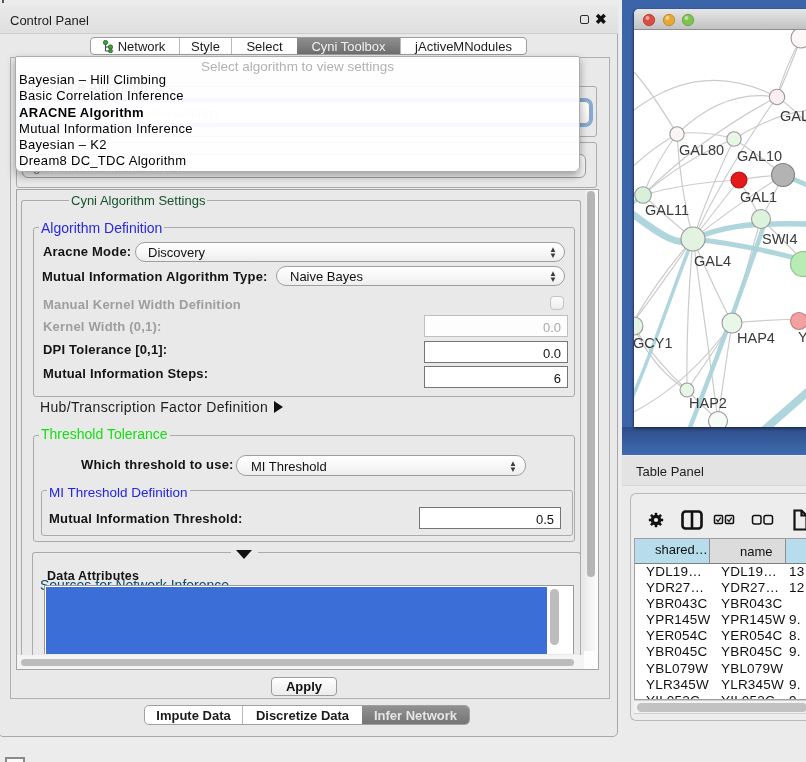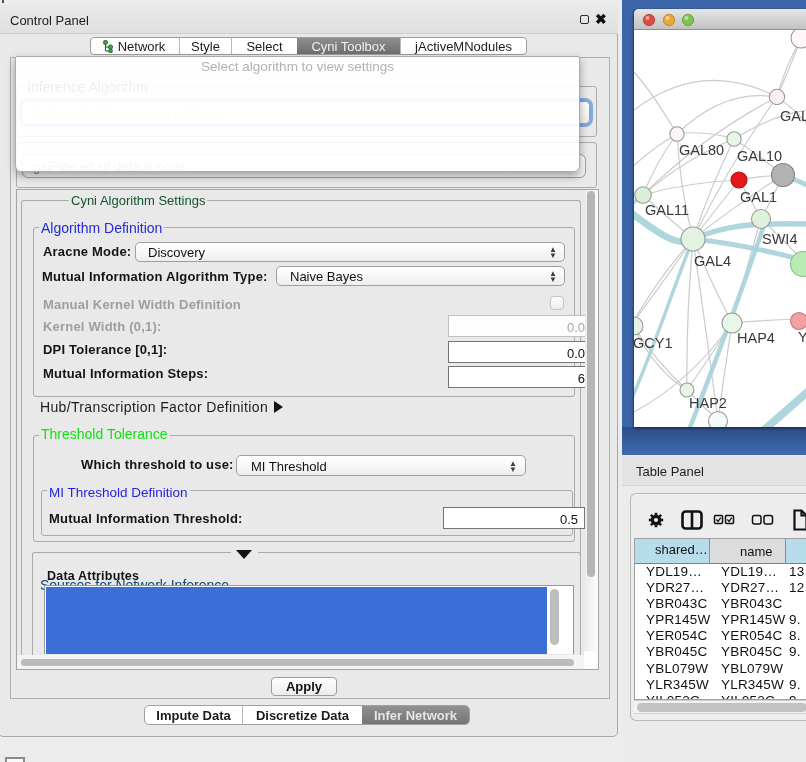--- a/index.html
+++ b/index.html
@@ -1,22 +1,22 @@
 <!DOCTYPE html>
 <html><head>
 <meta charset="utf-8">
 <style>
   html,body{margin:0;padding:0;}
   body{width:806px;height:762px;position:relative;overflow:hidden;
        background:#ececec;font-family:"Liberation Sans",sans-serif;}
   .abs{position:absolute;}
   .lbl{position:absolute;font-size:13px;font-weight:bold;color:#141414;letter-spacing:0.2px;}
   .dlbl{position:absolute;font-size:13px;font-weight:bold;color:#9e9e9e;letter-spacing:0.2px;}
-  .combo{position:absolute;background:linear-gradient(#ffffff 0%,#f7f7f7 55%,#ededed 100%);border:1px solid #9f9f9f;border-radius:5px;box-sizing:border-box;font-size:13px;color:#111;padding-left:28px;}
-  .tfield{position:absolute;background:#fff;border:1px solid #757575;box-sizing:border-box;font-size:13px;color:#111;text-align:right;margin-left:24px;}
+  .combo{position:absolute;background:linear-gradient(#ffffff 0%,#f7f7f7 55%,#ededed 100%);border:1px solid #9f9f9f;border-radius:10px;box-sizing:border-box;font-size:13px;color:#111;padding-left:28px;}
+  .tfield{position:absolute;background:#fff;border:1px solid #757575;box-sizing:border-box;font-size:13px;color:#111;text-align:right;}
   .gbox{position:absolute;border:1px solid #ababab;border-radius:3px;}
   .gtitle{position:absolute;font-size:14px;background:#e9e9e9;padding:0 2px;white-space:nowrap;}
   .updn{position:absolute;font-size:8px;color:#3c3c3c;line-height:5.5px;text-align:center;}
 </style>
 </head>
 <body>
 
 <div class="abs" id="cpwin" style="left:-2px;top:5px;width:620px;height:732px;background:#e9e9e9;border:1px solid #a8a8a8;box-sizing:border-box;border-radius:0 0 5px 5px;"></div>
 
 <div class="abs" style="left:2px;top:0;width:2px;height:3px;background:#555;"></div>
@@ -135,20 +135,28 @@
 <div class="abs" style="left:144px;top:705px;width:326px;height:20px;background:#fff;border:1px solid #a0a0a0;border-radius:5px;display:flex;font-size:13px;font-weight:bold;color:#1b1b1b;box-sizing:border-box;">
   <div style="width:98px;border-right:1px solid #b9b9b9;display:flex;align-items:center;justify-content:center;box-sizing:border-box;">Impute Data</div>
   <div style="width:119px;display:flex;align-items:center;justify-content:center;box-sizing:border-box;">Discretize Data</div>
   <div style="flex:1;background:linear-gradient(#919191,#757575);color:#e6e6e6;display:flex;align-items:center;justify-content:center;border-radius:0 4px 4px 0;font-weight:bold;text-align:center;">Infer Network</div>
 </div>
 
 <div class="abs" style="left:5px;top:757px;width:20px;height:12px;border:2px solid #8a8a8a;background:linear-gradient(#fdfdfd,#ededed);box-sizing:border-box;"></div>
 
 <div class="abs" id="popup" style="left:15px;top:56px;width:565px;height:116px;background:rgba(255,255,255,0.93);border:1px solid #ababab;border-radius:2px 2px 6px 6px;box-shadow:0 4px 9px rgba(0,0,0,0.35);box-sizing:border-box;">
   <div style="text-align:center;font-size:13.5px;color:#b2b2b2;margin-top:2px;height:13px;">Select algorithm to view settings</div>
+  <div style="font-size:13px;color:#000;line-height:16.3px;padding-left:3px;margin-top:0;letter-spacing:0.3px;">
+    Bayesian – Hill Climbing<br>
+    Basic Correlation Inference<br>
+    <b>ARACNE Algorithm</b><br>
+    Mutual Information Inference<br>
+    Bayesian – K2<br>
+    Dream8 DC_TDC Algorithm
+  </div>
 </div>
 
 <div class="abs" id="desktop" style="left:622px;top:0;width:184px;height:455px;background:#3c64a9;"></div>
 <div class="abs" style="left:622px;top:427px;width:184px;height:28px;background:linear-gradient(#2e4d88,#3f6bb0);"></div>
 
 <div class="abs" id="netwin" style="left:634px;top:9px;width:172px;height:418px;border-radius:5px 0 0 0;overflow:hidden;background:#fff;box-shadow:-1px 0 2px rgba(0,0,0,0.3), 0 2px 3px rgba(0,0,0,0.35);">
   <div style="position:absolute;left:0;top:0;width:172px;height:21px;background:linear-gradient(#e6e6e6 0%,#d4d4d4 50%,#c2c2c2 100%);border-bottom:1px solid #8f8f8f;box-sizing:border-box;">
     <svg width="70" height="21">
       <circle cx="15" cy="11" r="5.7" fill="#dd4c43" stroke="#ad3a32" stroke-width="0.8"></circle>
       <circle cx="35" cy="11" r="5.7" fill="#e9a733" stroke="#b8822a" stroke-width="0.8"></circle>

